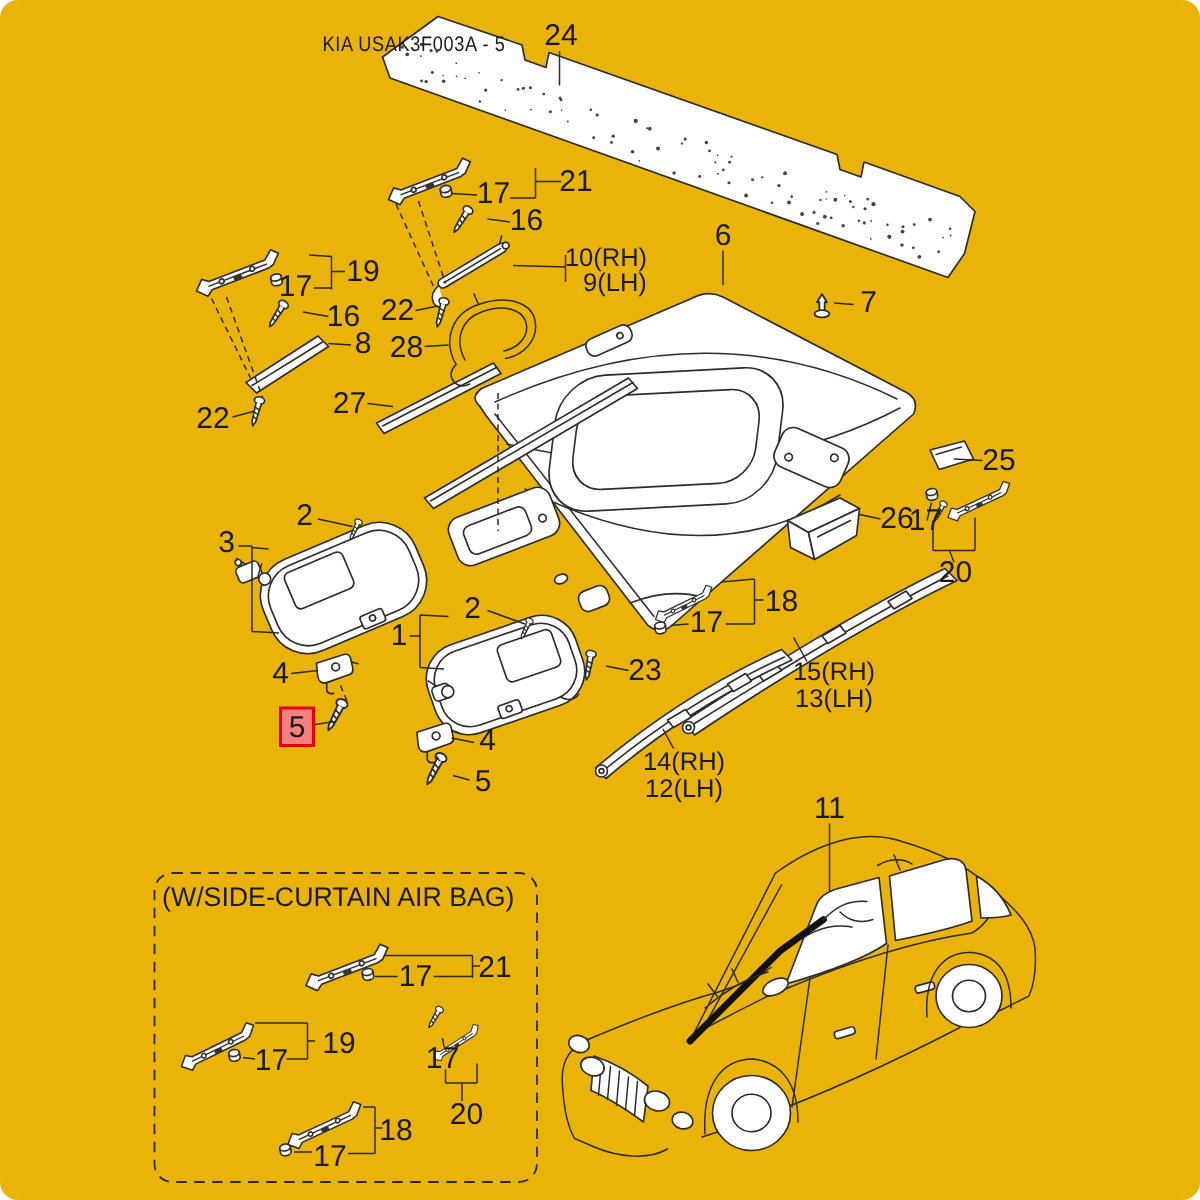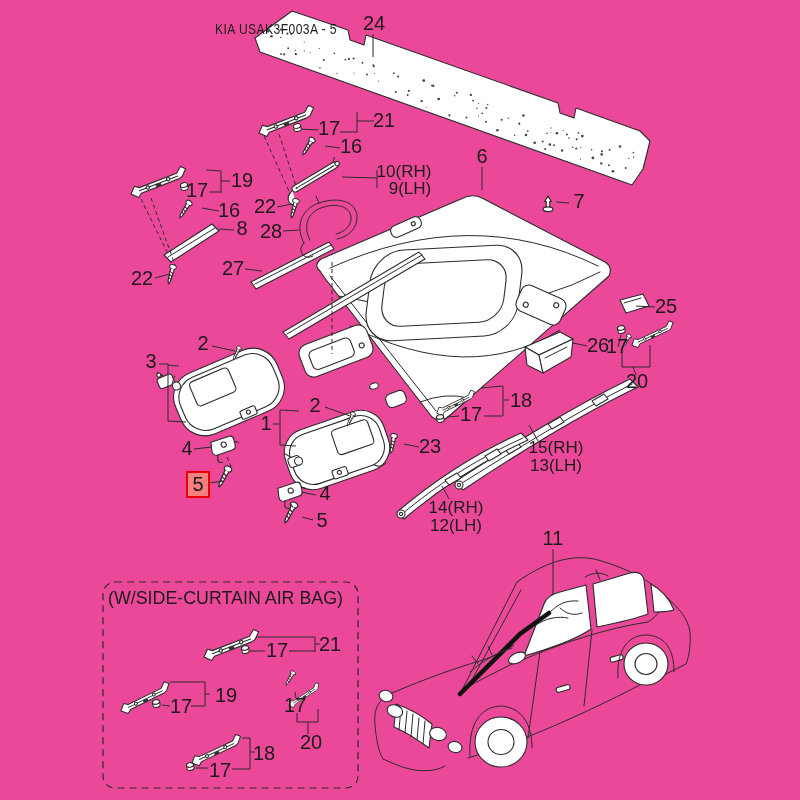--- a/index.html
+++ b/index.html
@@ -1,16 +1,16 @@
 <!DOCTYPE html>
 <html><head>
 <meta charset="utf-8">
 <style>
   html,body{margin:0;padding:0;background:#fff;}
-  #stage{position:relative;width:800px;height:800px;background:#ec4899;overflow:hidden;}
+  #stage{position:relative;width:800px;height:800px;background:#eab308;overflow:hidden;border-radius:12px;}
   svg{display:block;}
   svg text{font-family:"Liberation Sans","DejaVu Sans",sans-serif;fill:#1a1a1a;}
   .art{fill:#ffffff;stroke:#2b2b2b;stroke-width:1.1;stroke-linejoin:round;stroke-linecap:round;}
   .ln{fill:none;stroke:#2b2b2b;stroke-width:1;stroke-linecap:round;}
   .lead{fill:none;stroke:#2b2b2b;stroke-width:1;}
   .dash{fill:none;stroke:#2b2b2b;stroke-width:1;stroke-dasharray:4 3;}
   .thick{fill:none;stroke:#111;stroke-width:4.5;stroke-linecap:round;}
   .darkfill{fill:#333;stroke:none;}
   .code-text{font-size:14px;letter-spacing:0.5px;}
   .box-title{font-size:18px;}

